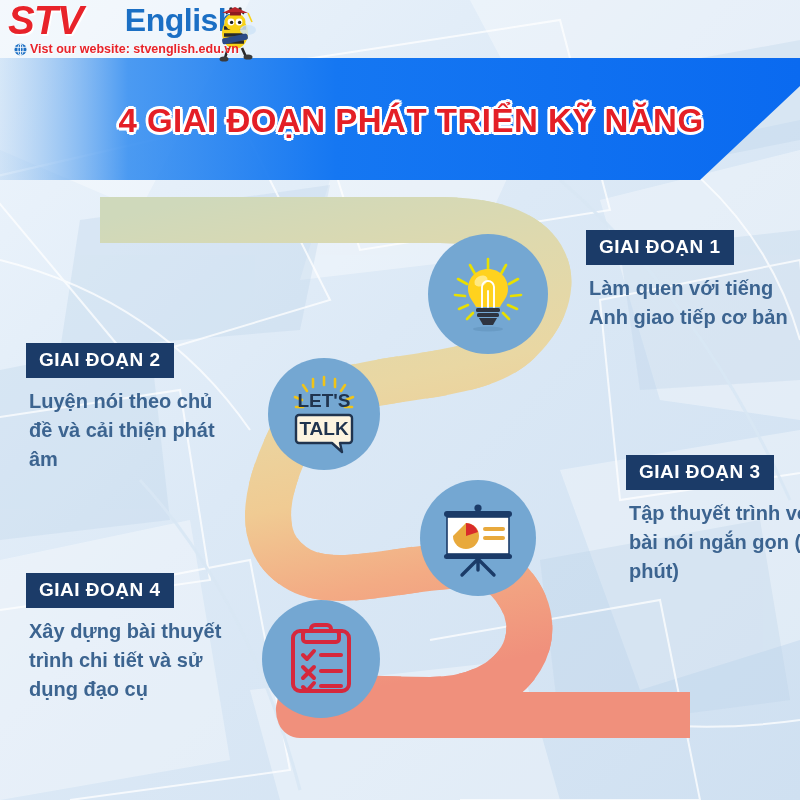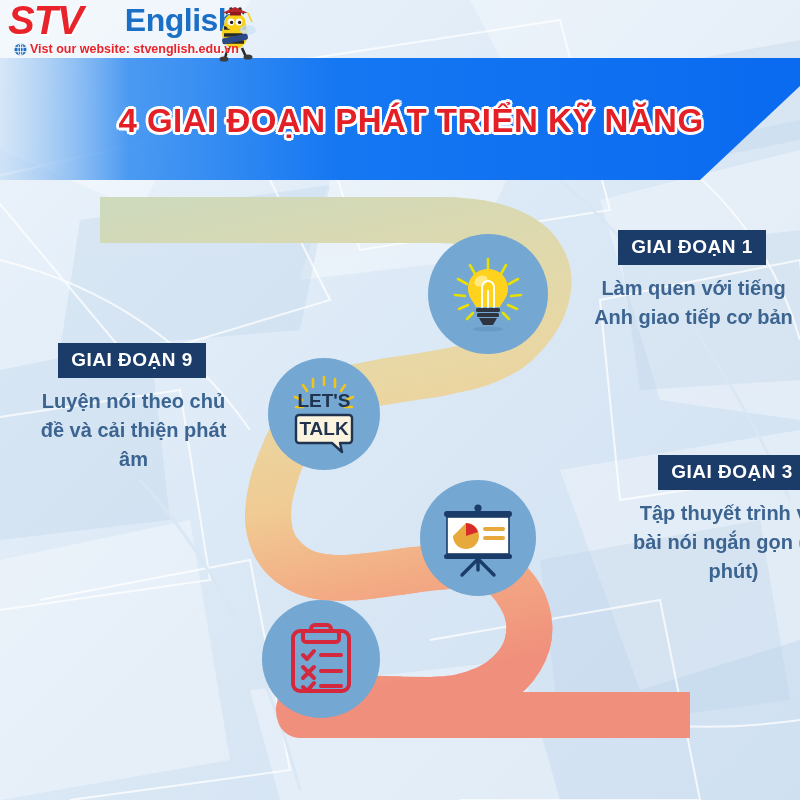--- a/index.html
+++ b/index.html
@@ -64,21 +64,21 @@
   .icirc{
     position:absolute;border-radius:50%;background:#74a7d2;
     z-index:3;display:flex;align-items:center;justify-content:center;
   }
   #circle-1{left:428px;top:234px;width:120px;height:120px;}
   #circle-2{left:268px;top:358px;width:112px;height:112px;}
   #circle-3{left:420px;top:480px;width:116px;height:116px;}
   #circle-4{left:262px;top:600px;width:118px;height:118px;}
 
   
-  .stage{position:absolute;z-index:7;width:212px;text-align:center;}
+  .stage{position:absolute;z-index:7;width:212px;}
   .badge{
     background:#1b3b68;color:#ffffff;font-size:19px;font-weight:bold;
     letter-spacing:0.5px;padding:7px 13px 8px 13px;display:inline-block;
     white-space:nowrap;line-height:20px;
   }
   .stxt{
     color:#3c6490;font-size:20px;font-weight:bold;line-height:29px;
     margin-top:9px;padding-left:3px;
   }
   #stage-1{left:586px;top:230px;}
@@ -288,23 +288,27 @@
       </g>
     </svg>
   </div>
 
   <div class="stage" id="stage-1">
     <div class="badge">GIAI ĐOẠN 1</div>
     <div class="stxt">Làm quen với tiếng Anh giao tiếp cơ bản</div>
   </div>
 
   <div class="stage" id="stage-2">
-    <div class="badge">GIAI ĐOẠN 9</div>
+    <div class="badge">GIAI ĐOẠN 2</div>
     <div class="stxt">Luyện nói theo chủ đề và cải thiện phát âm</div>
   </div>
 
   <div class="stage" id="stage-3">
     <div class="badge">GIAI ĐOẠN 3</div>
     <div class="stxt">Tập thuyết trình với bài nói ngắn gọn (1-2 phút)</div>
   </div>
 
+  <div class="stage" id="stage-4">
+    <div class="badge">GIAI ĐOẠN 4</div>
+    <div class="stxt">Xây dựng bài thuyết trình chi tiết và sử dụng đạo cụ</div>
+  </div>
 
 </div>
 
 </body></html>

